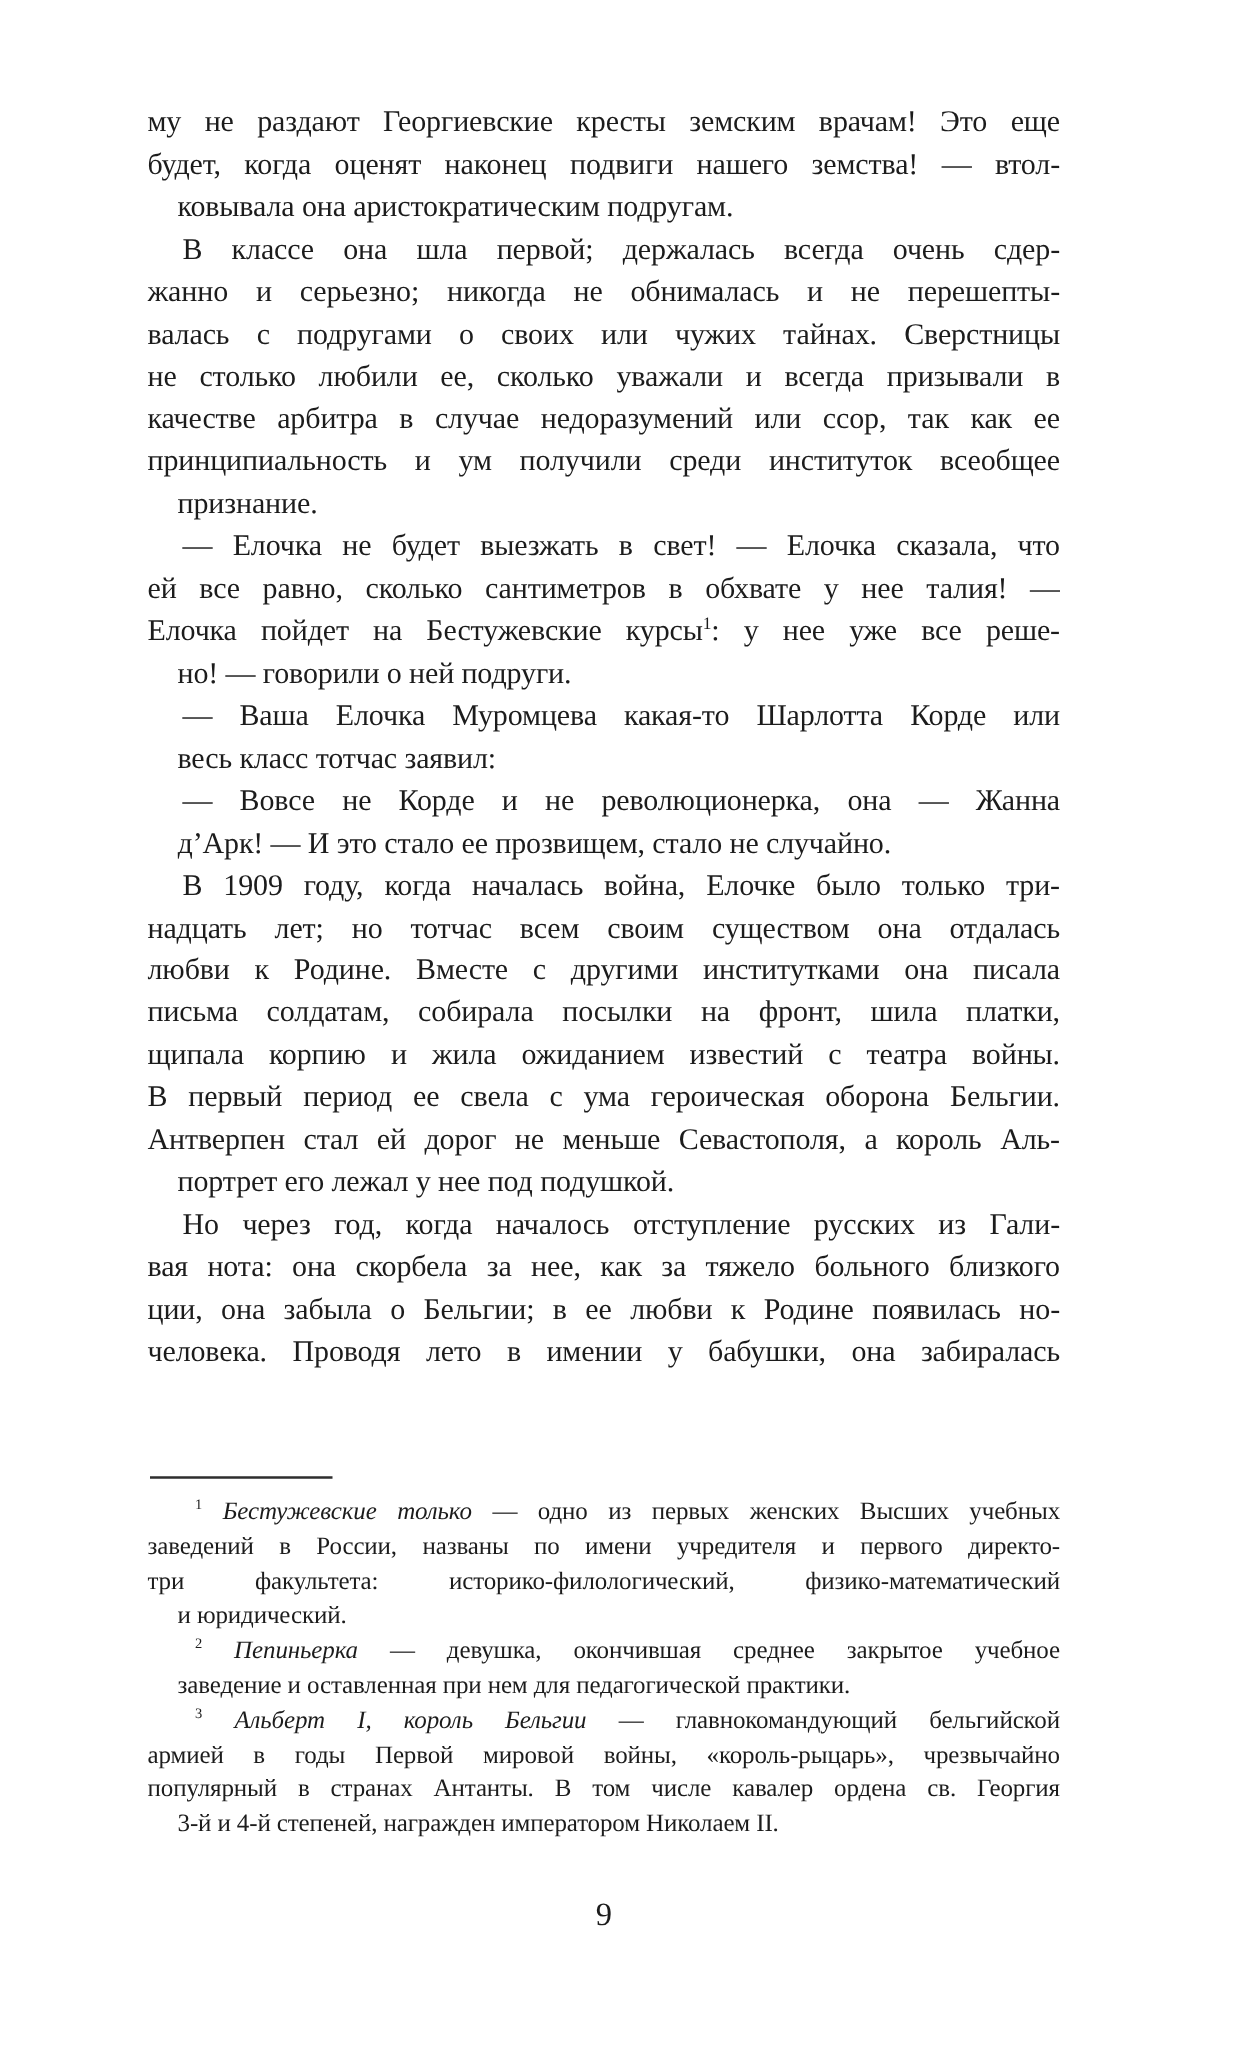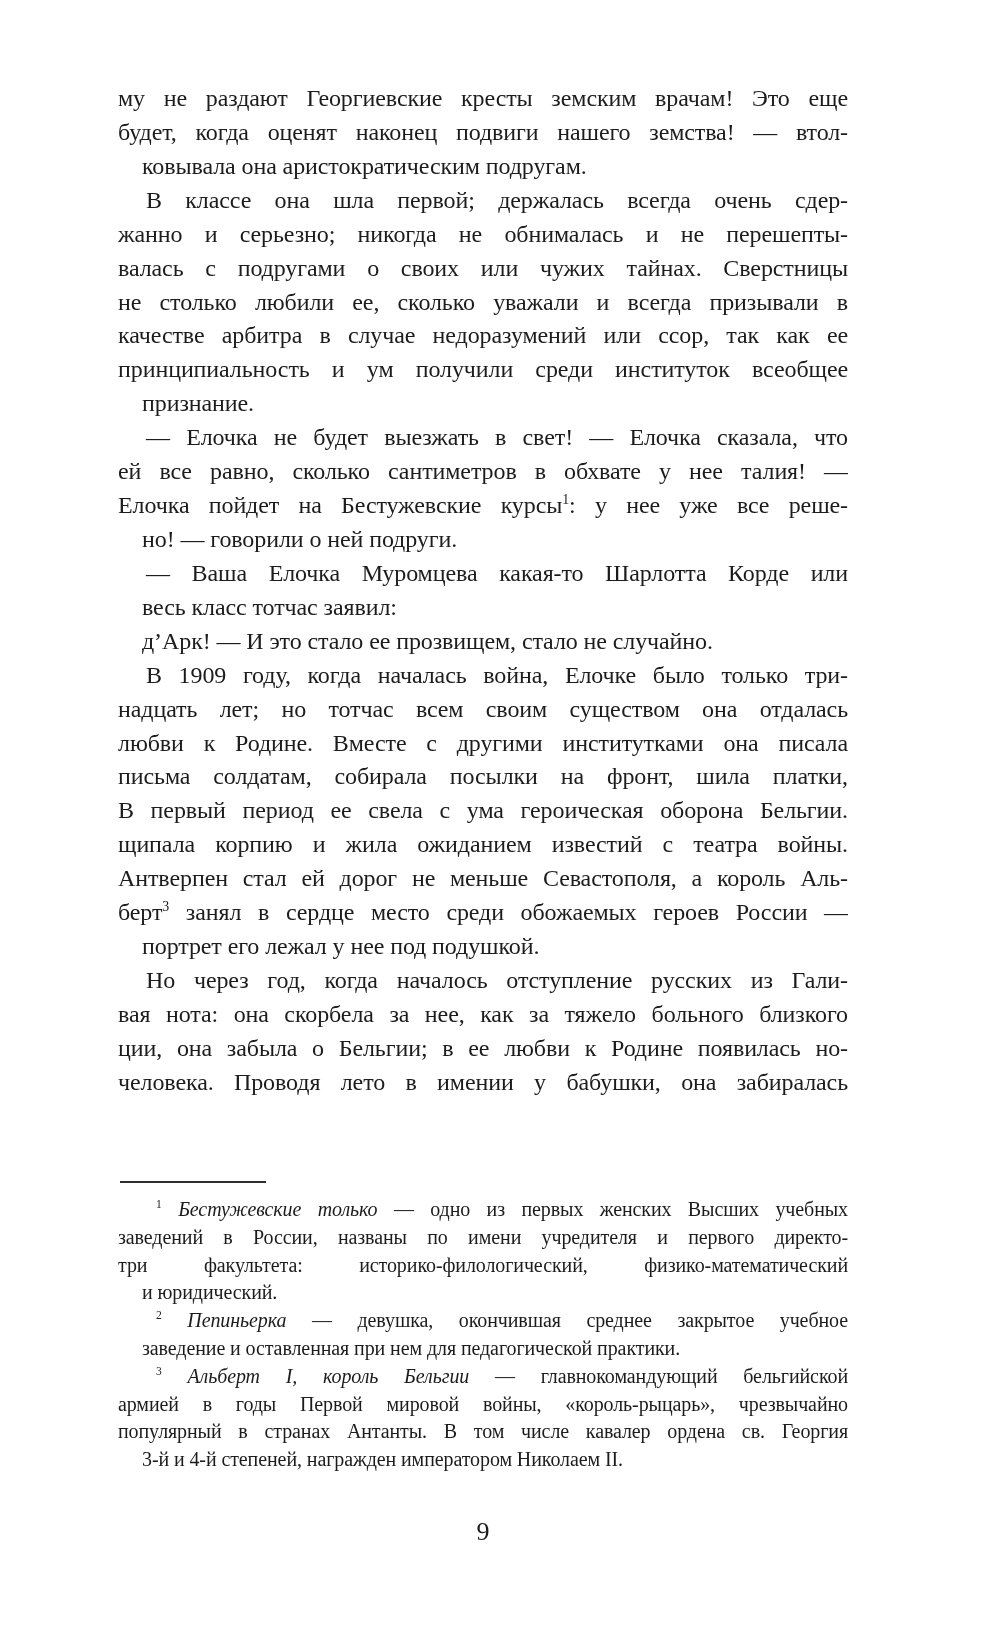--- a/index.html
+++ b/index.html
@@ -95,29 +95,29 @@
       <div class="line">не столько любили ее, сколько уважали и всегда призывали в</div>
       <div class="line">качестве арбитра в случае недоразумений или ссор, так как ее</div>
       <div class="line">принципиальность и ум получили среди институток всеобщее</div>
       <div class="line short">признание.</div>
       <div class="line ind">— Елочка не будет выезжать в свет! — Елочка сказала, что</div>
       <div class="line">ей все равно, сколько сантиметров в обхвате у нее талия! —</div>
       <div class="line">Елочка пойдет на Бестужевские курсы<sup>1</sup>: у нее уже все реше-</div>
       <div class="line short">но! — говорили о ней подруги.</div>
       <div class="line ind">— Ваша Елочка Муромцева какая-то Шарлотта Корде или</div>
       <div class="line short">весь класс тотчас заявил:</div>
+      <div class="line ind">— Вовсе не Корде и не революционерка, она — Жанна</div>
       <div class="line short">д’Арк! — И это стало ее прозвищем, стало не случайно.</div>
       <div class="line ind">В 1909 году, когда началась война, Елочке было только три-</div>
       <div class="line">надцать лет; но тотчас всем своим существом она отдалась</div>
       <div class="line">любви к Родине. Вместе с другими институтками она писала</div>
       <div class="line">письма солдатам, собирала посылки на фронт, шила платки,</div>
+      <div class="line">щипала корпию и жила ожиданием известий с театра войны.</div>
       <div class="line">В первый период ее свела с ума героическая оборона Бельгии.</div>
-      <div class="line">щипала корпию и жила ожиданием известий с театра войны.</div>
       <div class="line">Антверпен стал ей дорог не меньше Севастополя, а король Аль-</div>
-      <div class="line">берт<sup>3</sup> занял в сердце место среди обожаемых героев России —</div>
       <div class="line short">портрет его лежал у нее под подушкой.</div>
       <div class="line ind">Но через год, когда началось отступление русских из Гали-</div>
       <div class="line">вая нота: она скорбела за нее, как за тяжело больного близкого</div>
       <div class="line">ции, она забыла о Бельгии; в ее любви к Родине появилась но-</div>
       <div class="line">человека. Проводя лето в имении у бабушки, она забиралась</div>
     </div>
 
   <div class="fn-sep"></div>
 
   <div class="footnotes" id="footnotes">

